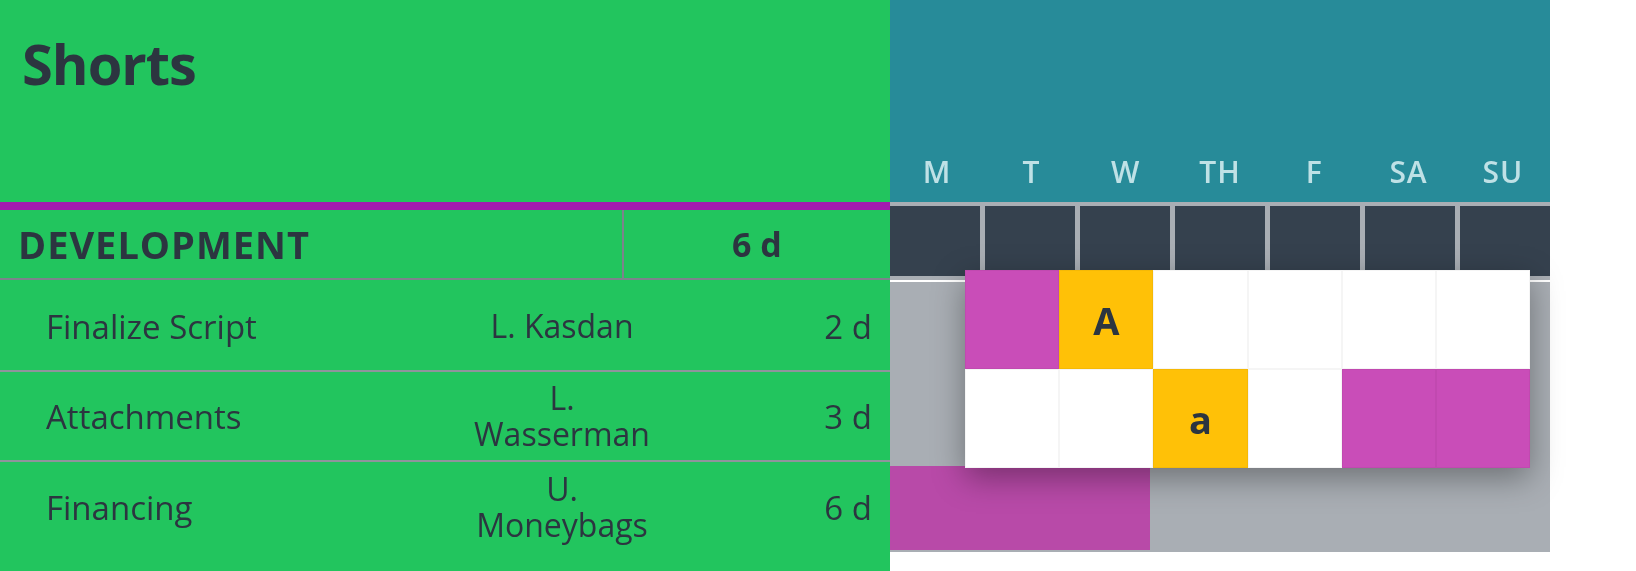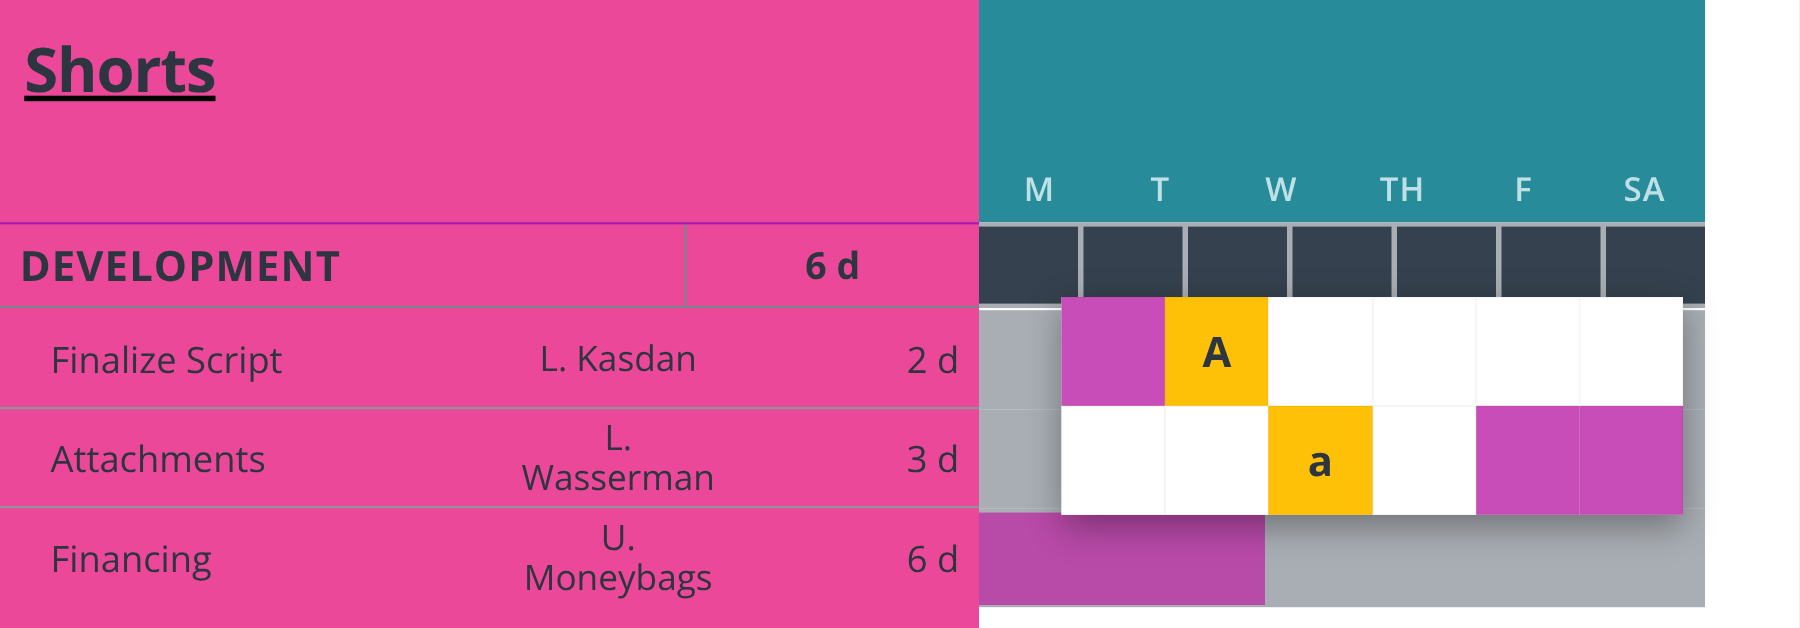--- a/index.html
+++ b/index.html
@@ -1,27 +1,27 @@
 <!DOCTYPE html>
 <html><head>
 <meta charset="utf-8">
 <style>
   * { box-sizing: border-box; margin: 0; padding: 0; }
   html, body { width: 1636px; height: 571px; font-family: "Segoe UI", "Open Sans", Arial, sans-serif; background: #fff; overflow: hidden; }
   .wrap { position: relative; width: 1636px; height: 571px; }
 
-  .left-pane { position: absolute; left: 0; top: 0; width: 890px; height: 571px; background: #ec4899; text-decoration: underline; }
+  .left-pane { position: absolute; left: 0; top: 0; width: 890px; height: 571px; background: #22c55e; }
   .right-pane { position: absolute; left: 890px; top: 0; width: 660px; height: 571px; }
 
   
   .proj-title { font-size: 56px; font-weight: 700; color: #2c3540; padding: 25px 0 0 22px; letter-spacing: -1px; }
   .start-date { font-size: 32px; font-weight: 600; color: #2c3540; padding: 40px 0 0 20px; }
 
   
-  .section-row { position: absolute; left: 0; top: 202px; width: 890px; height: 78px; border-top: 2px solid #a21caf; border-bottom: 2px solid #7d838c; display: flex; align-items: center; }
+  .section-row { position: absolute; left: 0; top: 202px; width: 890px; height: 78px; border-top: 8px solid #a21caf; border-bottom: 2px solid #7d838c; display: flex; align-items: center; }
   .section-name { width: 624px; height: 100%; border-right: 2px solid #7d838c; display: flex; align-items: center; padding-left: 18px; font-size: 38px; font-weight: 700; color: #2c3540; letter-spacing: 1px; }
   .section-dur  { flex: 1; display: flex; align-items: center; justify-content: center; font-size: 34px; font-weight: 700; color: #2c3540; }
 
   
   .tasks { position: absolute; left: 0; top: 282px; width: 890px; }
   .task-row { display: flex; align-items: center; height: 90px; border-bottom: 2px solid #8f949c; padding-left: 12px; }
   .task-row:last-child { border-bottom: none; }
   .task-name  { width: 420px; padding-left: 34px; font-size: 33px; color: #2c3540; }
   .task-owner { width: 260px; text-align: center; font-size: 32px; color: #2c3540; line-height: 1.12; white-space: pre-line; }
   .task-dur   { width: 180px; text-align: right; font-size: 33px; color: #2c3540; }
@@ -109,20 +109,21 @@
 
   <div class="right-pane">
     <div class="week-hdr">
       <div class="days-row">
         <div class="day-label">M</div>
         <div class="day-label">T</div>
         <div class="day-label">W</div>
         <div class="day-label">TH</div>
         <div class="day-label">F</div>
         <div class="day-label">SA</div>
+        <div class="day-label">SU</div>
       </div>
     </div>
 
     <div class="gantt-section-row">
       <div class="gantt-section-cell"></div>
       <div class="gantt-section-cell"></div>
       <div class="gantt-section-cell"></div>
       <div class="gantt-section-cell"></div>
       <div class="gantt-section-cell"></div>
       <div class="gantt-section-cell"></div>

